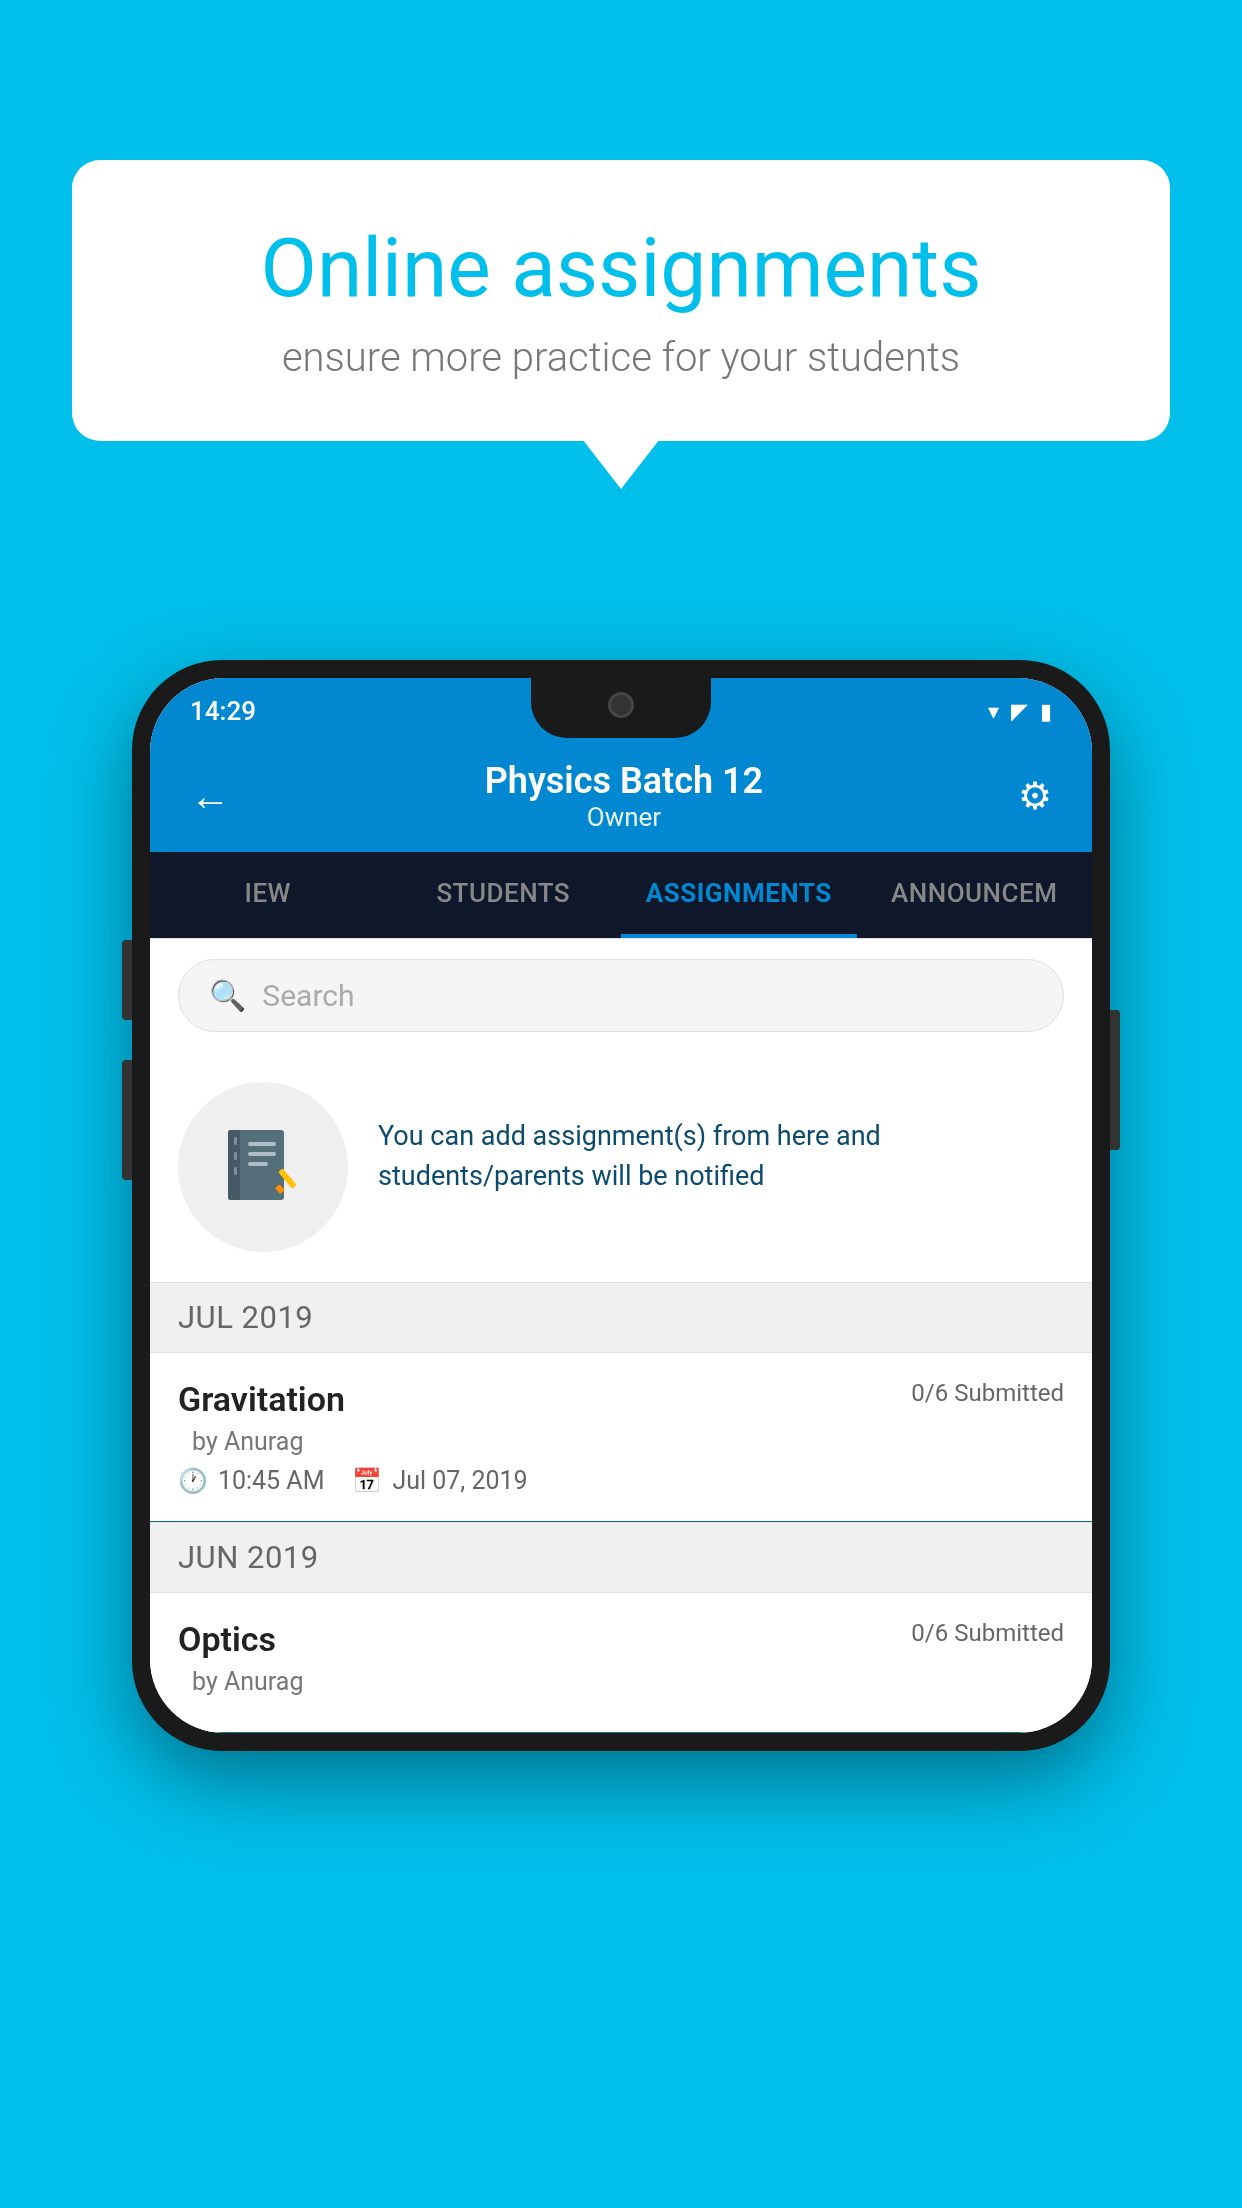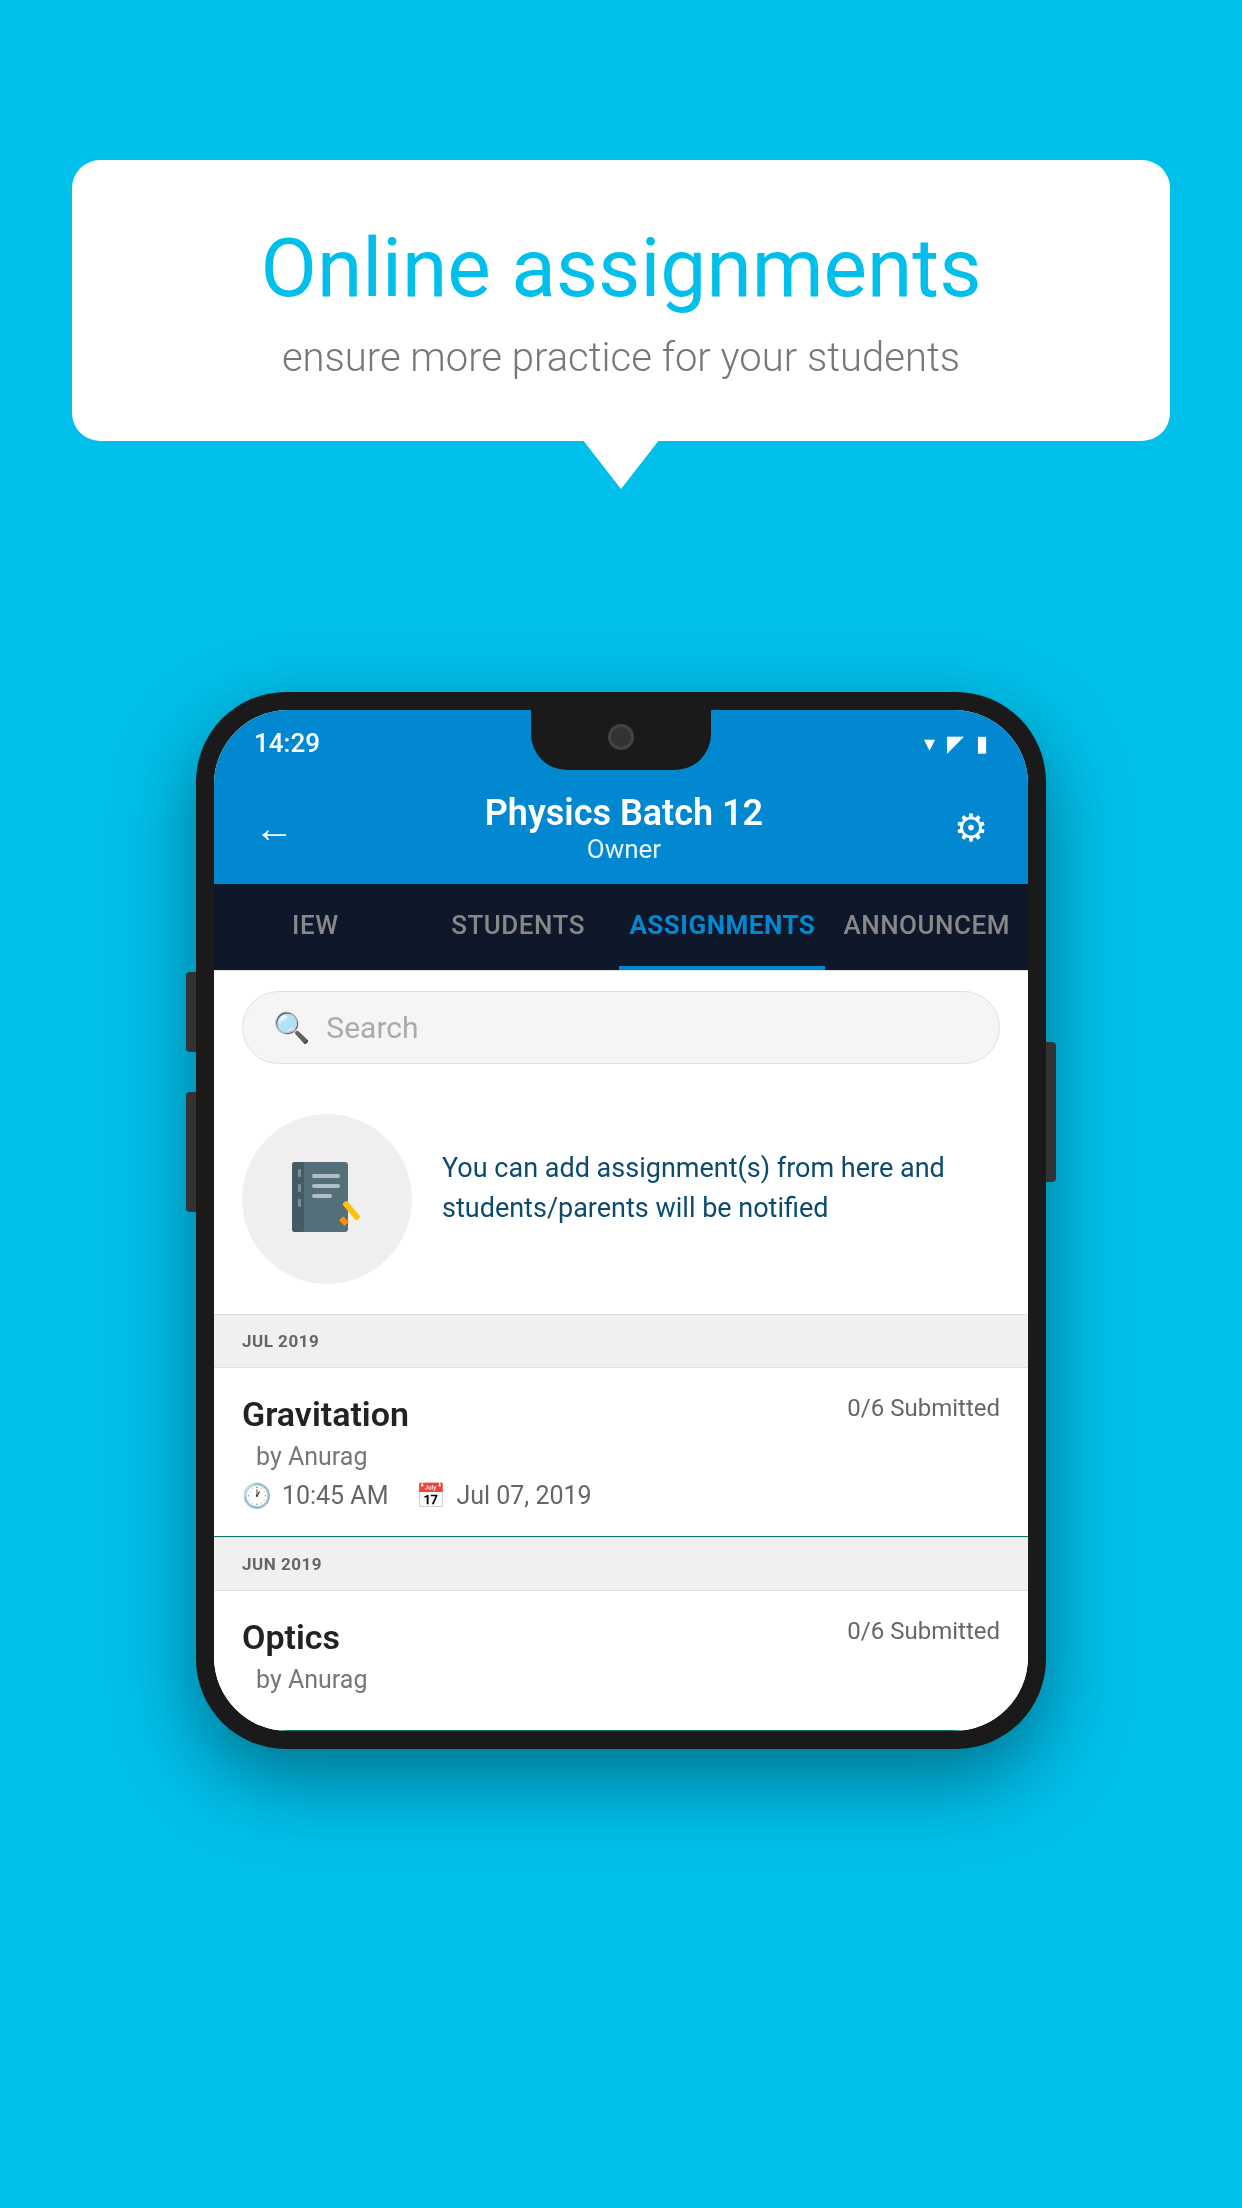--- a/index.html
+++ b/index.html
@@ -51,24 +51,24 @@
 
     .speech-bubble-subtitle {
       font-size: 40px;
       color: #777;
       font-weight: 300;
     }
 
     
     .phone-wrapper {
       position: absolute;
-      top: 692px;
+      top: 660px;
       left: 50%;
       transform: translateX(-50%);
-      width: 850px;
+      width: 978px;
     }
 
     .phone-frame {
       background: #1a1a1a;
       border-radius: 90px;
       padding: 18px;
       position: relative;
       box-shadow: 0 30px 80px rgba(0,0,0,0.4);
     }
 
@@ -295,23 +295,23 @@
 
     
     .section-divider {
       background: #f0f0f0;
       padding: 16px 28px;
       border-top: 1px solid #e0e0e0;
       border-bottom: 1px solid #e0e0e0;
     }
 
     .section-label {
-      font-size: 17px;
+      font-size: 31px;
       color: #666;
-      font-weight: 700;
+      font-weight: 400;
       letter-spacing: 0.5px;
     }
 
     
     .assignment-item {
       background: white;
       padding: 26px 28px;
       border-bottom: 1px solid #0f766e;
     }
 

